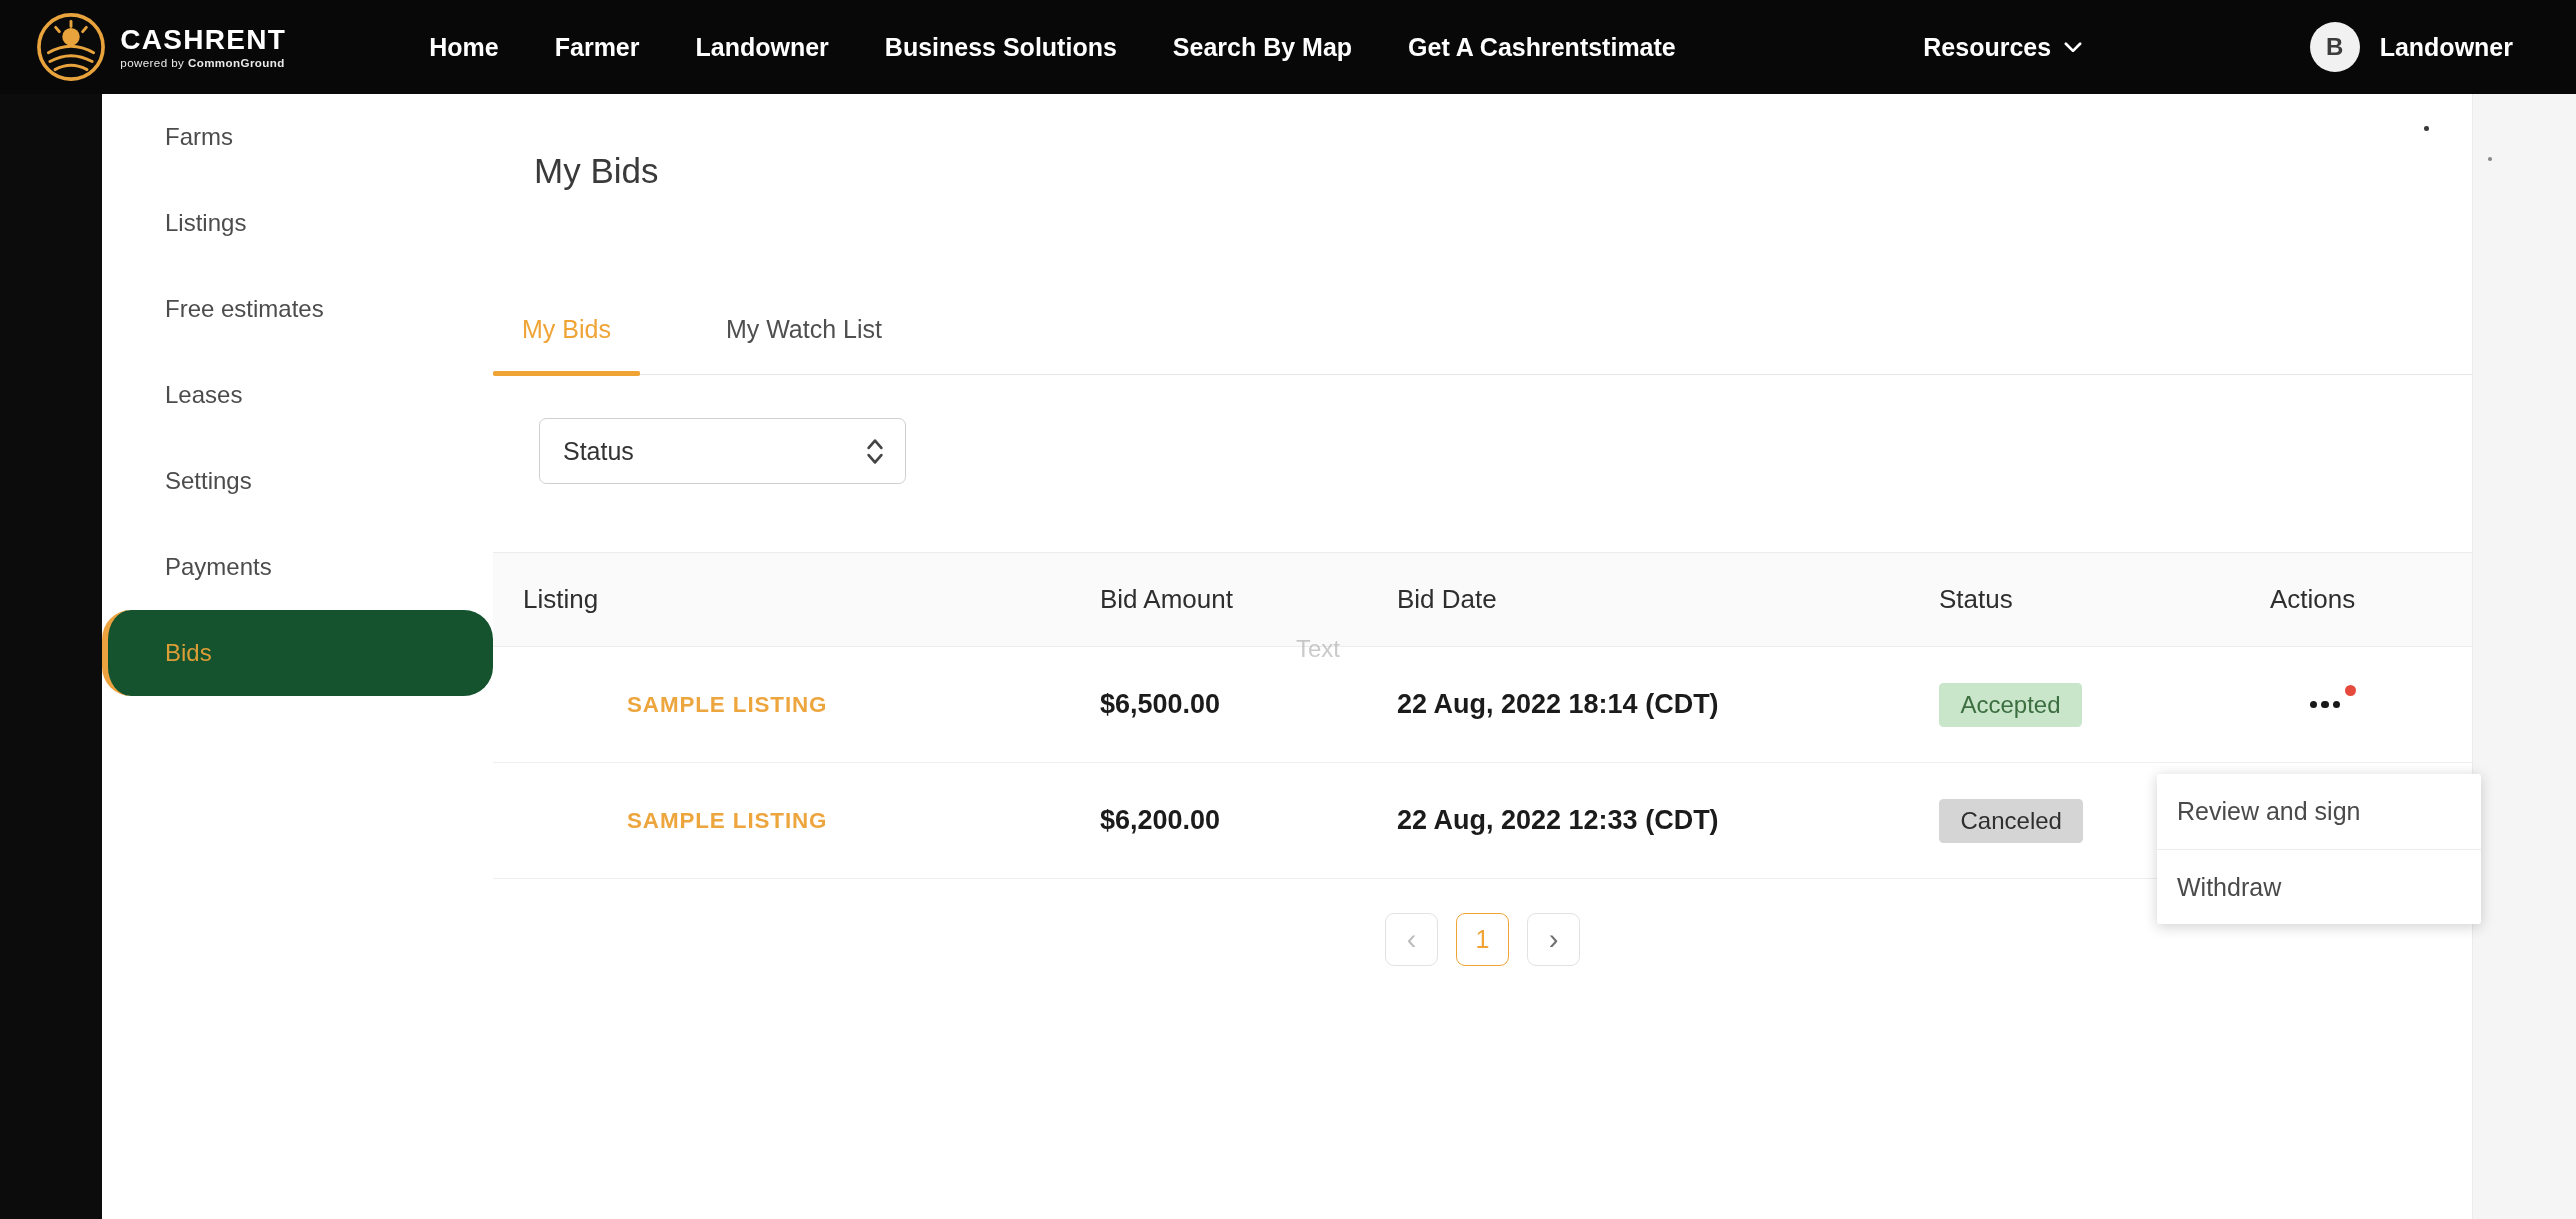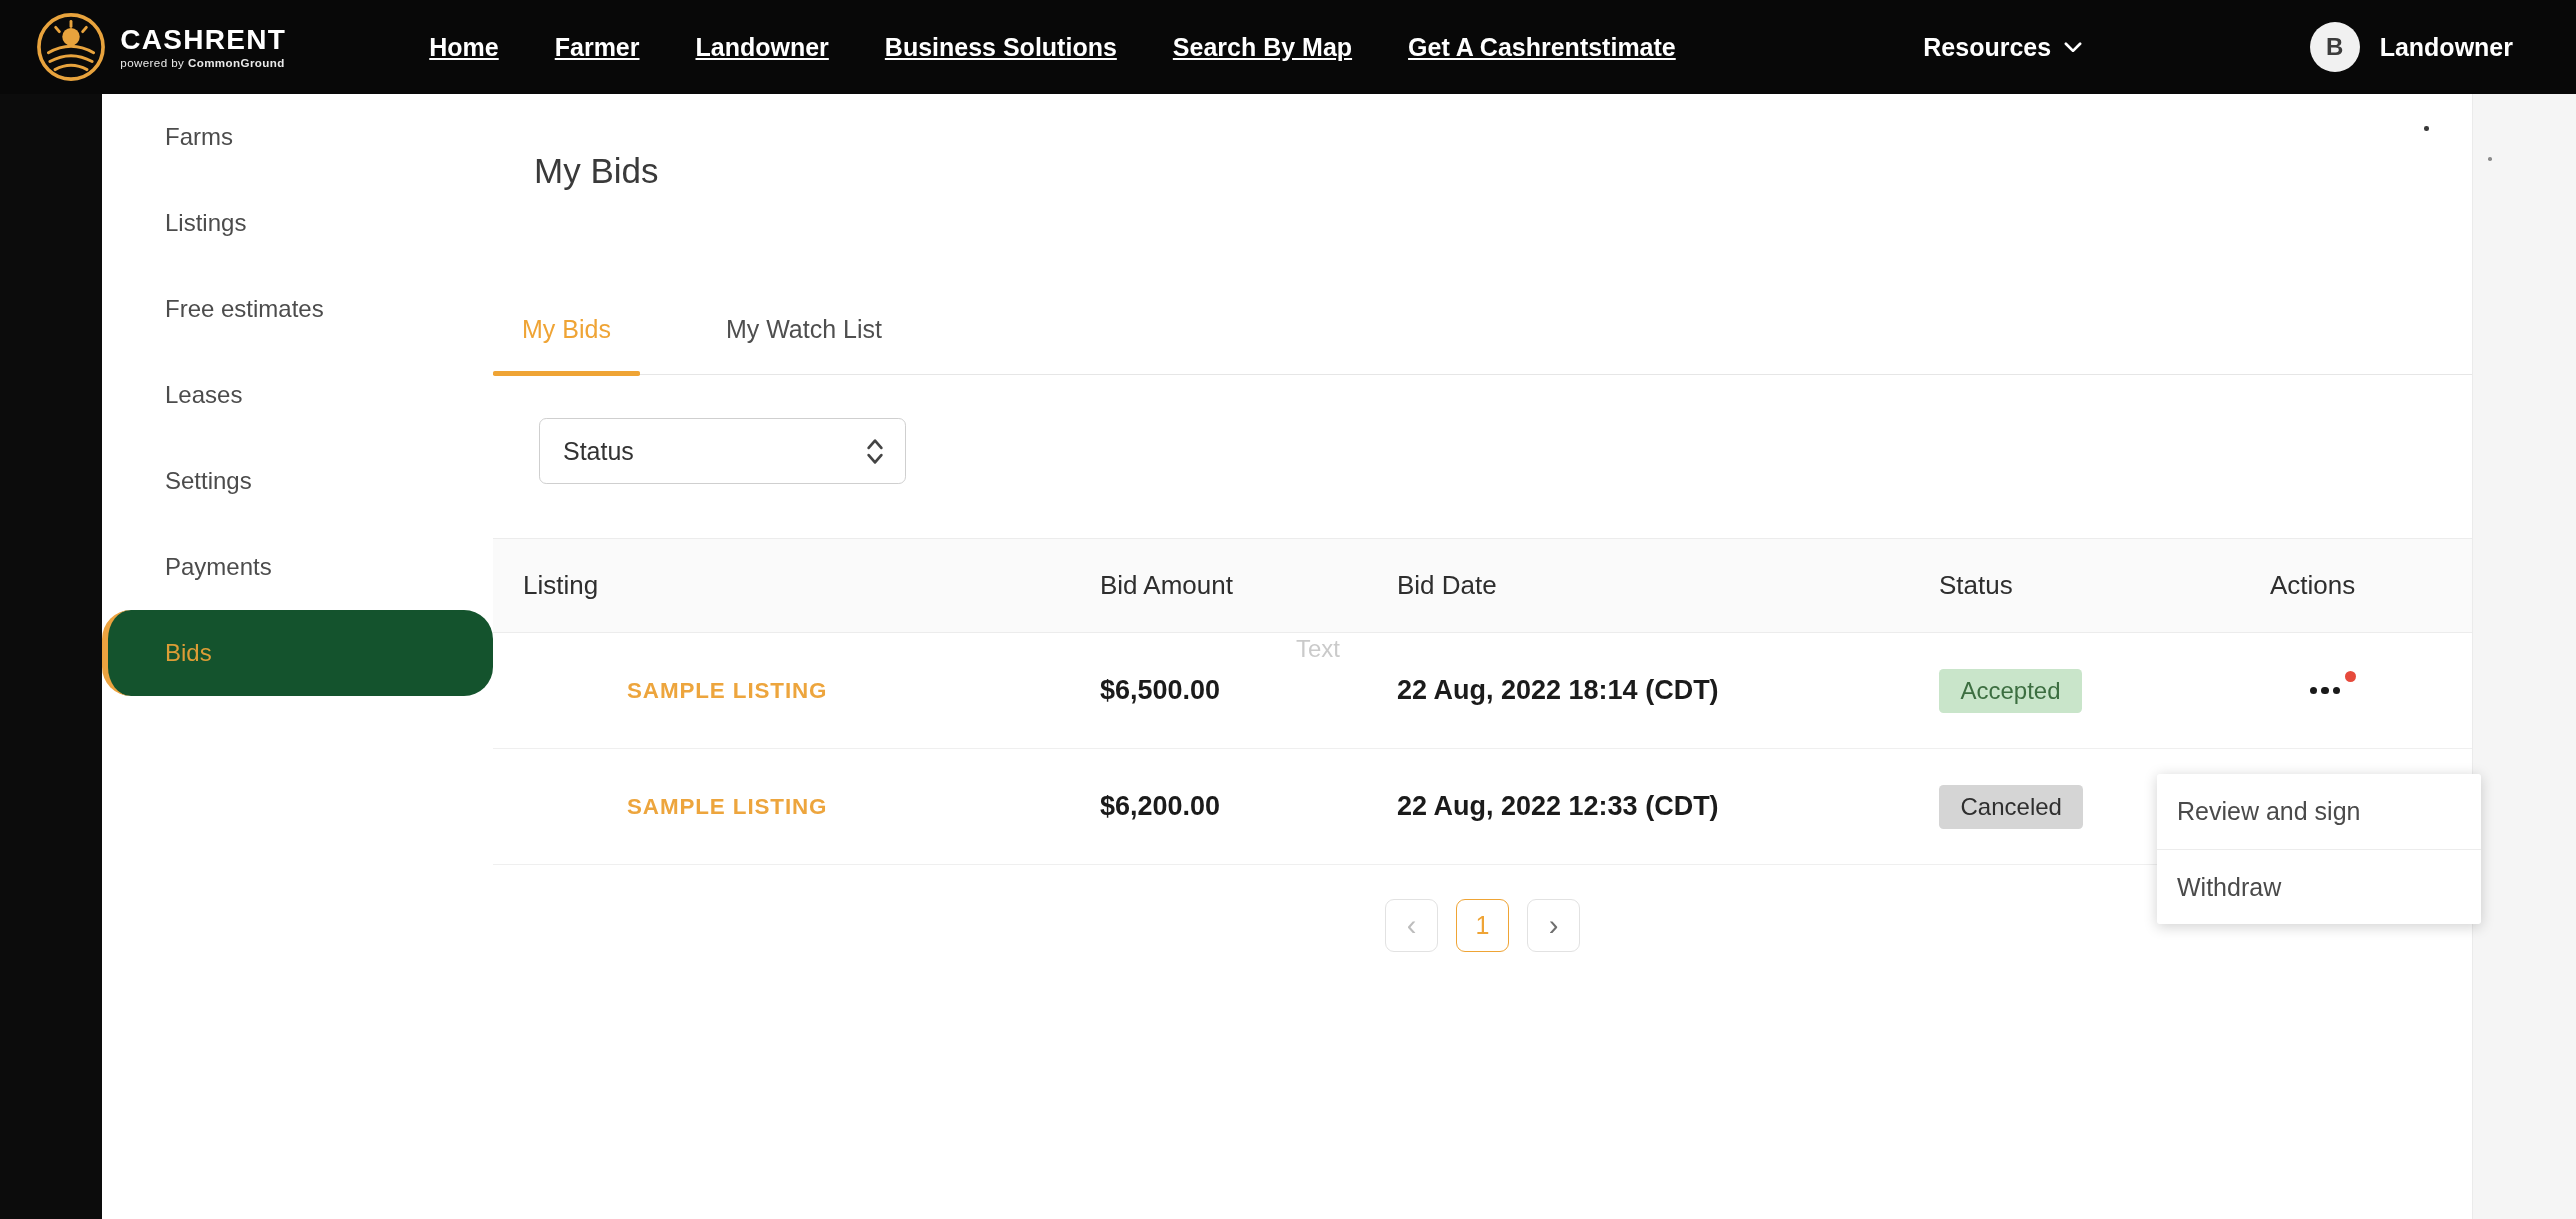--- a/index.html
+++ b/index.html
@@ -13,21 +13,21 @@
 
   
   .header { height:94px; background:var(--nav_bg); display:flex; align-items:center;
             color:#fff; position:relative; z-index:30; }
   .brand { display:flex; align-items:center; gap:14.3px; padding-left:36px; }
   .logo-icon { width:70px; height:70px; flex:0 0 auto; }
   .brand-name { font-size:28px; font-weight:bold; letter-spacing:1.3px; line-height:29px; }
   .brand-tagline { font-size:11.6px; color:#e9e9e9; letter-spacing:0.4px; margin-top:2.7px; }
   .brand-tagline b { font-weight:bold; }
   .nav { display:flex; gap:56px; margin-left:143px; }
-  .nav-item { font-size:25px; font-weight:bold; color:#fff; cursor:pointer; white-space:nowrap;text-decoration:underline; }
+  .nav-item { font-size:25px; font-weight:bold; color:#fff; cursor:pointer; white-space:nowrap; }
   .resources { margin-left:auto; display:flex; align-items:center; gap:12.5px;
                font-size:25px; font-weight:bold; cursor:pointer; }
   .user { display:flex; align-items:center; gap:20px; margin-left:228px; padding-right:63px; }
   .avatar { width:50px; height:50px; border-radius:50%; background:#f1f1f1; color:#3c3c3c;
             display:flex; align-items:center; justify-content:center;
             font-size:24px; font-weight:bold; }
   .user-role { font-size:25px; font-weight:bold; }
 
   
   .layout { display:flex; height:1126px; }
@@ -51,21 +51,21 @@
                        height:4.5px; background:var(--accent); border-radius:1.8px; }
 
   
   .filter { margin:43px 0 0 46px; }
   .select { width:367px; height:66px; border:1.8px solid #cfcfcf; border-radius:7.2px;
             display:flex; align-items:center; justify-content:space-between;
             padding:0 20px 0 23px; cursor:pointer; background:#fff; }
   .select-label { font-size:25px; color:#333; }
 
   
-  .table { margin-top:54px; }
+  .table { margin-top:68px; }
   .trow { display:grid; grid-template-columns:577px 297px 542px 331px 1fr;
           align-items:center; padding-left:30px; }
   .thead { background:#fafafa; border-top:0.9px solid #ececec; border-bottom:0.9px solid #ececec;
            height:95px; font-size:26px; color:#2e2e2e; }
   .tbody-row { height:116px; border-bottom:0.9px solid #efefef; background:#fff; }
   .cell-listing { padding-left:104px; }
   .listing-link { font-size:22.4px; font-weight:bold; letter-spacing:0.9px; color:#eda53d;
                   cursor:pointer; text-transform:uppercase; }
   .cell-strong { font-size:27px; font-weight:bold; color:#1b1b1b; }
   .badge { display:inline-block; padding:8px 21.5px; border-radius:4.5px; font-size:24px; }

